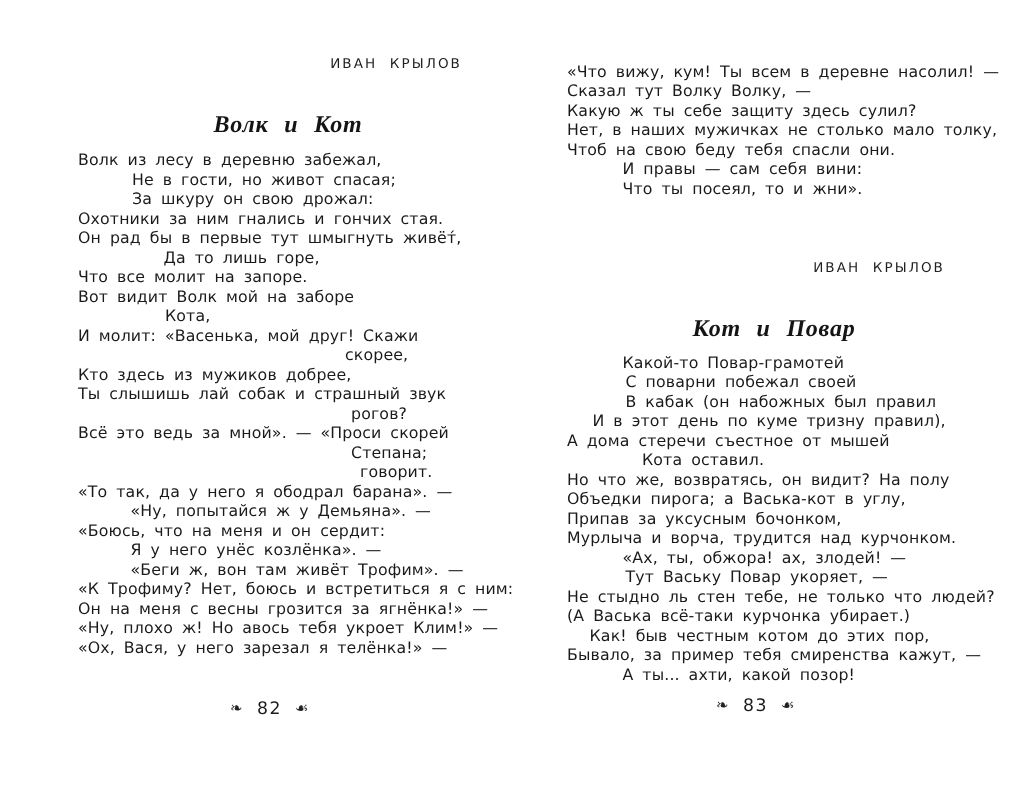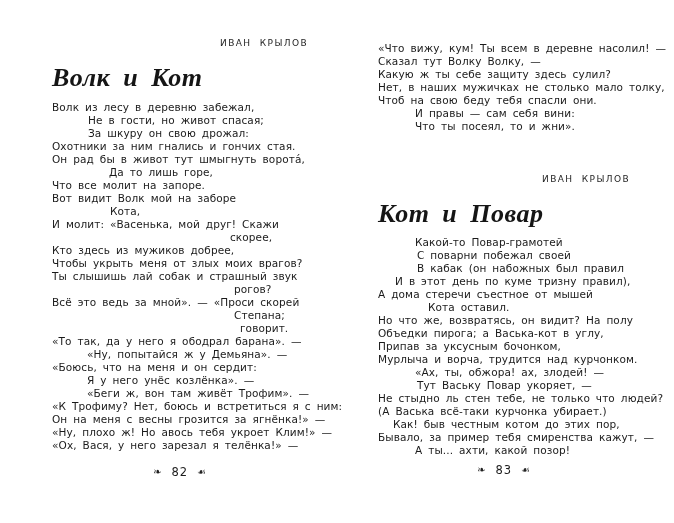--- a/index.html
+++ b/index.html
@@ -37,27 +37,27 @@
     font-weight: 500;
     letter-spacing: 1.4px;
     word-spacing: 4px;
     color: #1f1f1f;
   }
   .page.left  .author-header { top: 38px; }
   .page.right .author-header { top: 174px; }
 
   .fable-title {
     position: absolute;
-    margin: 0;
+    margin: 12px;
     width: 100%;
-    text-align: left;
+    text-align: center;
     font-family: "Liberation Serif", "DejaVu Serif", serif;
     font-style: italic;
     font-weight: 700;
-    font-size: 26px;
+    font-size: 16px;
     letter-spacing: 0.5px;
     word-spacing: 6px;
     color: #151515;
   }
   .page.left  .fable-title { top: 63px; }
   .page.right .fable-title { top: 199px; }
 
   .poem {
     position: absolute;
     left: 0;
@@ -101,29 +101,28 @@
 <div class="spread">
 
   <section class="page left">
     <div class="author-header">ИВАН КРЫЛОВ</div>
     <h1 class="fable-title">Волк и Кот</h1>
     <div class="poem">
         <div class="poem-line" style="padding-left: 0px;">Волк из лесу в деревню забежал,</div>
         <div class="poem-line" style="padding-left: 36px;">Не в гости, но живот спасая;</div>
         <div class="poem-line" style="padding-left: 36px;">За шкуру он свою дрожал:</div>
         <div class="poem-line" style="padding-left: 0px;">Охотники за ним гнались и гончих стая.</div>
-        <div class="poem-line" style="padding-left: 0px;">Он рад бы в живот тут шмыгнуть ворота́,</div>
+        <div class="poem-line" style="padding-left: 0px;">Он рад бы в первые тут шмыгнуть живёт́,</div>
         <div class="poem-line" style="padding-left: 57px;">Да то лишь горе,</div>
         <div class="poem-line" style="padding-left: 0px;">Что все молит на запоре.</div>
         <div class="poem-line" style="padding-left: 0px;">Вот видит Волк мой на заборе</div>
         <div class="poem-line" style="padding-left: 58px;">Кота,</div>
         <div class="poem-line" style="padding-left: 0px;">И молит: «Васенька, мой друг! Скажи</div>
         <div class="poem-line" style="padding-left: 178px;">скорее,</div>
         <div class="poem-line" style="padding-left: 0px;">Кто здесь из мужиков добрее,</div>
-        <div class="poem-line" style="padding-left: 0px;">Чтобы укрыть меня от злых моих врагов?</div>
         <div class="poem-line" style="padding-left: 0px;">Ты слышишь лай собак и страшный звук</div>
         <div class="poem-line" style="padding-left: 182px;">рогов?</div>
         <div class="poem-line" style="padding-left: 0px;">Всё это ведь за мной». — «Проси скорей</div>
         <div class="poem-line" style="padding-left: 182px;">Степана;</div>
         <div class="poem-line" style="padding-left: 188px;">говорит.</div>
         <div class="poem-line" style="padding-left: 0px;">«То так, да у него я ободрал барана». —</div>
         <div class="poem-line" style="padding-left: 35px;">«Ну, попытайся ж у Демьяна». —</div>
         <div class="poem-line" style="padding-left: 0px;">«Боюсь, что на меня и он сердит:</div>
         <div class="poem-line" style="padding-left: 35px;">Я у него унёс козлёнка». —</div>
         <div class="poem-line" style="padding-left: 35px;">«Беги ж, вон там живёт Трофим». —</div>

